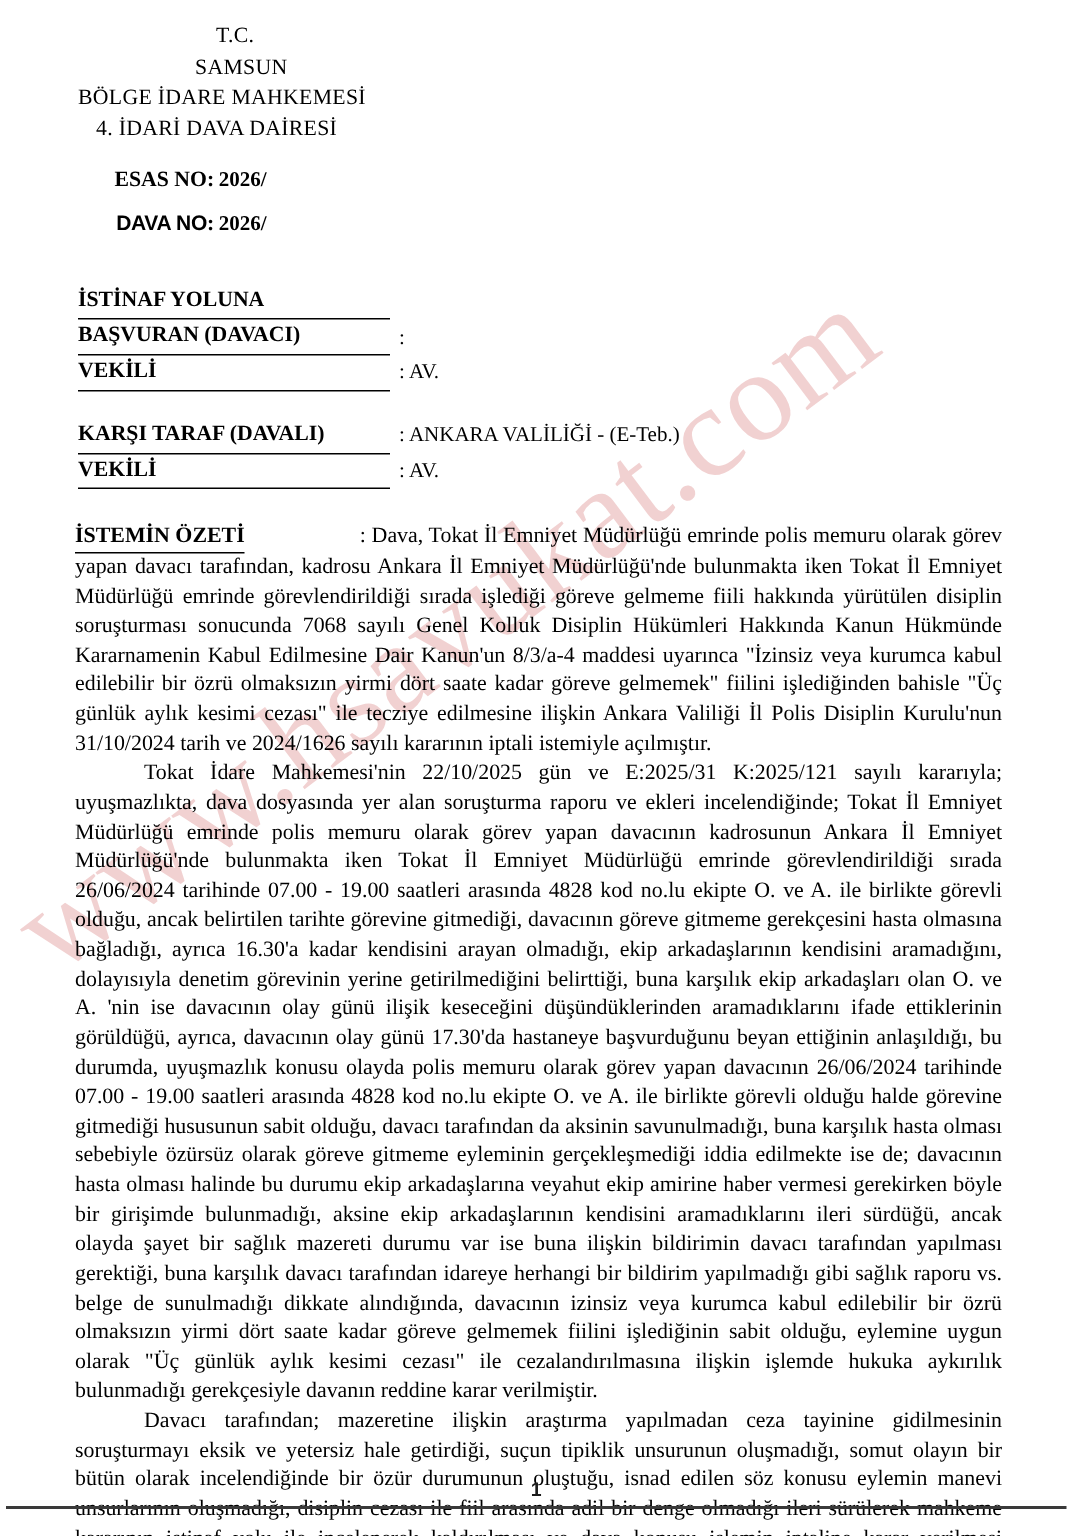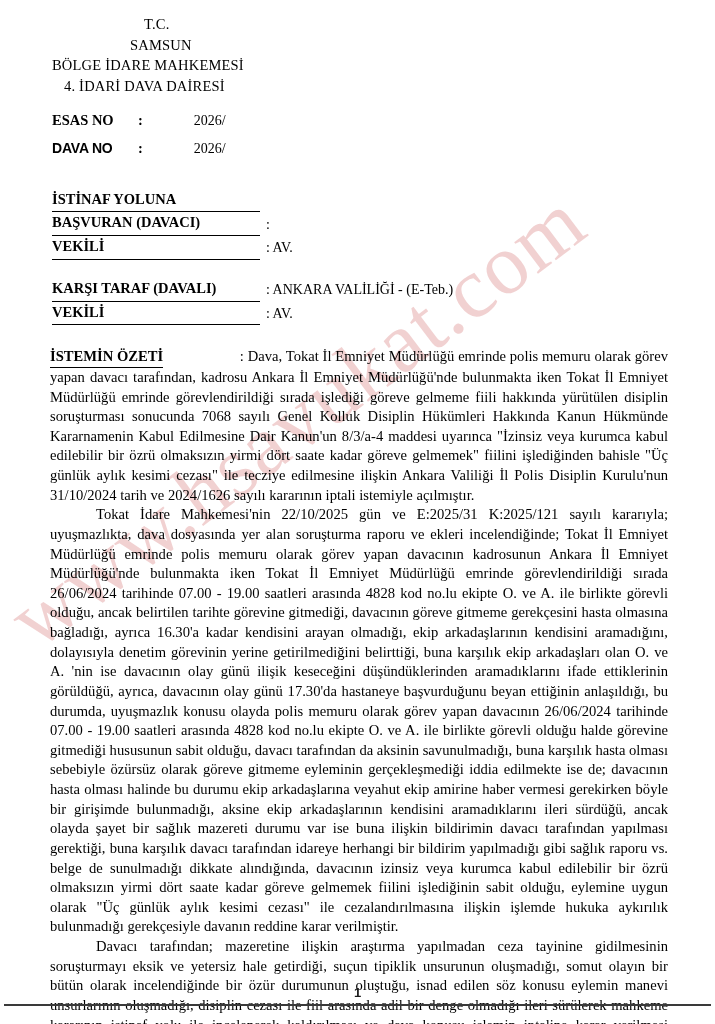--- a/index.html
+++ b/index.html
@@ -69,39 +69,39 @@
 
   .caseno-block {
     margin-top: 11px;
     padding-left: 0px;
   }
   .caseno-row {
     display: flex;
     align-items: baseline;
     line-height: 1.9;
     font-size: 14.5px;
+    text-align: right;
   }
   .caseno-row .lbl {
     font-weight: bold;
     display: inline-block;
   }
   .caseno-row.esas .lbl {
     font-family: "Liberation Serif", "DejaVu Serif", serif;
     width: 86px;
   }
   .caseno-row.karar .lbl {
     font-family: "Liberation Sans", "DejaVu Sans", sans-serif;
     font-size: 14px;
     width: 86px;
     letter-spacing: -0.2px;
   }
   .caseno-row .val {
-    font-weight: normal;
+    font-weight: bold;
     font-size: 14px;
-    margin-left: 48px;
   }
   .caseno-row .colon {
     font-weight: bold;
     margin-right: 3px;
   }
 
   
   .parties {
     position: relative;
     z-index: 5;

